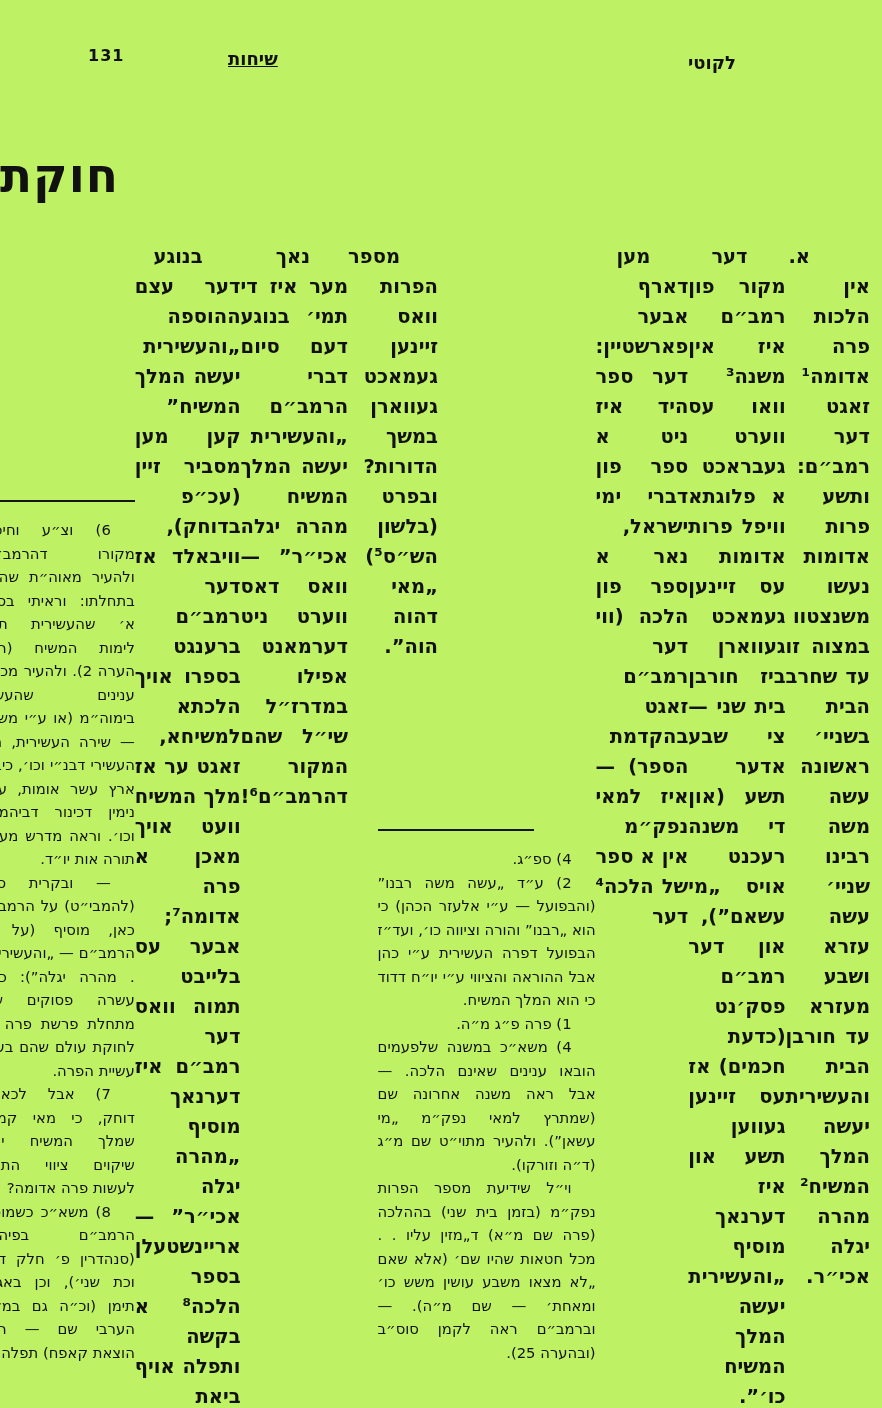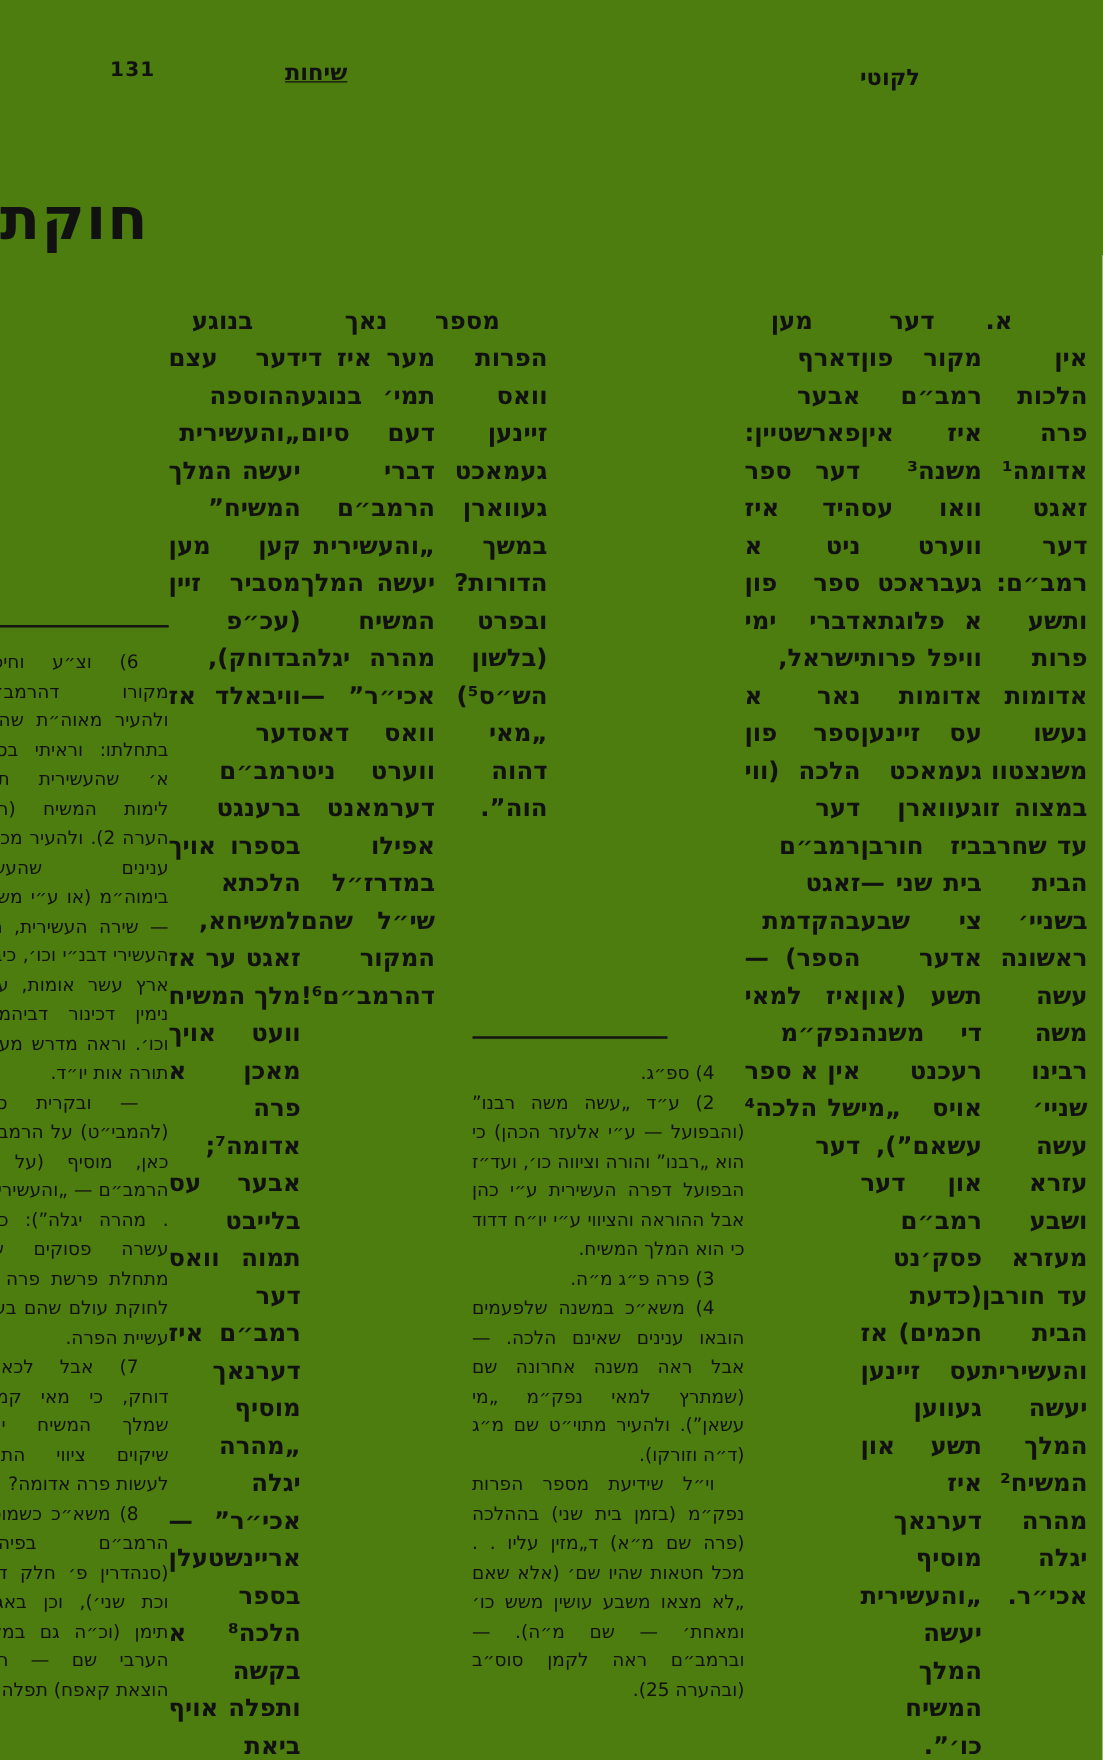--- a/index.html
+++ b/index.html
@@ -1,18 +1,18 @@
 <!DOCTYPE html>
 <html lang="he"><head>
 <meta charset="utf-8">
 <style>
   html,body{margin:0;padding:0;background:#e8e8e6;}
   .page{
     position:relative;width:882px;height:1408px;margin:0 auto;
-    background:#4d7c0f;color:#111;overflow:hidden;
+    background:#bef264;color:#111;overflow:hidden;
     font-family:"DejaVu Sans",sans-serif;
   }
   .hdr-item{position:absolute;font-weight:bold;}
   .hdr-pagenum{left:88px;top:46px;font-size:16px;letter-spacing:1px;}
   .hdr-left{left:228px;top:48px;font-size:18px;text-decoration:underline;}
   .hdr-right{left:688px;top:52px;font-size:18px;}
   .title{
     position:absolute;top:148px;left:0;right:0;margin:0;
     text-align:left;font-size:47px;font-weight:bold;letter-spacing:1px;
   }
@@ -54,21 +54,21 @@
 
     <div class="col">
       <p class="body-p aleph-indent">א. אין הלכות פרה אדומה¹ זאגט דער רמב״ם: ותשע פרות אדומות נעשו משנצטוו במצוה זו עד שחרב הבית בשניי׳ ראשונה עשה משה רבינו שניי׳ עשה עזרא ושבע מעזרא עד חורבן הבית והעשירית יעשה המלך המשיח² מהרה יגלה אכי״ר.</p>
       <p class="body-p">דער מקור פון רמב״ם איז אין משנה³ וואו עס ווערט געבראכט א פלוגתא וויפל פרות אדומות עס זיינען געמאכט געווארן ביז חורבן בית שני — צי שבע אדער תשע (און די משנה רעכנט אויס „מי עשאם”), און דער רמב״ם פסק׳נט (כדעת חכמים) אז עס זיינען געווען תשע און איז דערנאך מוסיף „והעשירית יעשה המלך המשיח כו׳”.</p>
       <p class="body-p">מען דארף אבער פארשטיין: דער ספר היד איז ניט א ספר פון דברי ימי ישראל, נאר א ספר פון הלכה (ווי דער רמב״ם זאגט בהקדמת הספר) — איז למאי נפק״מ אין א ספר של הלכה⁴ דער</p>
 
       <div class="fn-block">
         <div class="fn-sep offset"></div>
         <p class="fn">4) ספ״ג.</p>
         <p class="fn">2) ע״ד „עשה משה רבנו” (והבפועל — ע״י אלעזר הכהן) כי הוא „רבנו” והורה וציווה כו׳, ועד״ז הבפועל דפרה העשירית ע״י כהן אבל ההוראה והציווי ע״י יו״ח דדוד כי הוא המלך המשיח.</p>
-        <p class="fn">3) פרה פ״ג מ״ה.</p>
+        <p class="fn">1) פרה פ״ג מ״ה.</p>
         <p class="fn">4) משא״כ במשנה שלפעמים הובאו ענינים שאינם הלכה. — אבל ראה משנה אחרונה שם (שמתרץ למאי נפק״מ „מי עשאן”). ולהעיר מתוי״ט שם מ״ג (ד״ה וזורקו).</p>
         <p class="fn">וי״ל שידיעת מספר הפרות נפק״מ (בזמן בית שני) בההלכה (פרה שם מ״א) ד„מזין עליו . . מכל חטאות שהיו שם׳ (אלא שאם „לא מצאו משבע עושין משש כו׳ ומאחת׳ — שם מ״ה). — וברמב״ם ראה לקמן סוס״ב (ובהערה 25).</p>
       </div>
     </div>
 
     <div class="col">
       <p class="body-p">מספר הפרות וואס זיינען געמאכט געווארן במשך הדורות? ובפרט (בלשון הש״ס⁵) „מאי דהוה הוה”.</p>
       <p class="body-p">נאך מער איז די תמי׳ בנוגע דעם סיום דברי הרמב״ם „והעשירית יעשה המלך המשיח מהרה יגלה אכי״ר” — וואס דאס ווערט ניט דערמאנט אפילו במדרז״ל שי״ל שהם המקור דהרמב״ם⁶!</p>
       <p class="body-p">בנוגע דער עצם ההוספה „והעשירית יעשה המלך המשיח” קען מען מסביר זיין (עכ״פ בדוחק), וויבאלד אז דער רמב״ם ברענגט בספרו אויך הלכתא למשיחא, זאגט ער אז מלך המשיח וועט אויך מאכן א פרה אדומה⁷; אבער עס בלייבט תמוה וואס דער רמב״ם איז דערנאך מוסיף „מהרה יגלה אכי״ר” — אריינשטעלן בספר הלכה⁸ א בקשה ותפלה אויף ביאת המשיח?</p>
 

